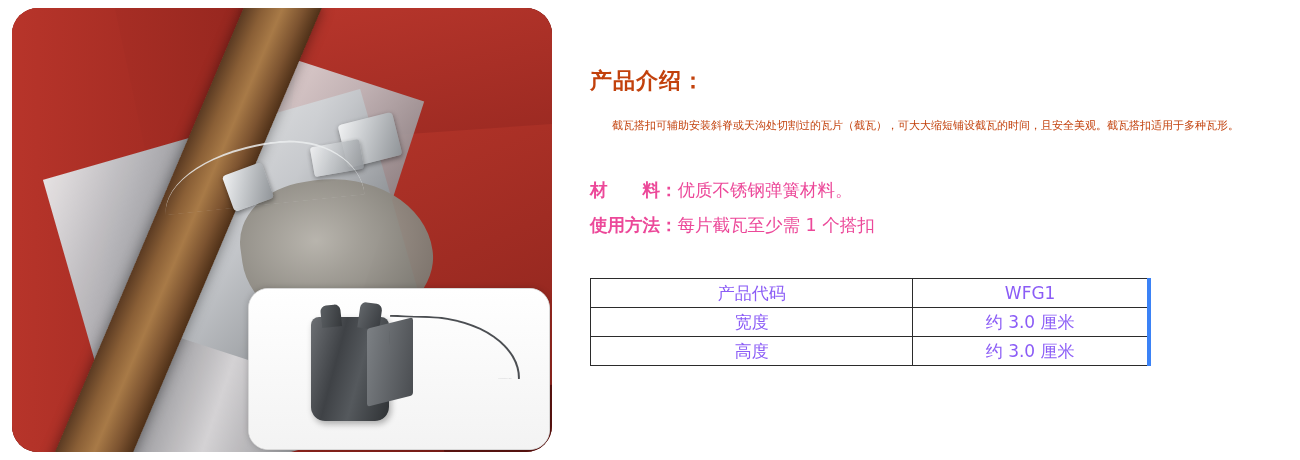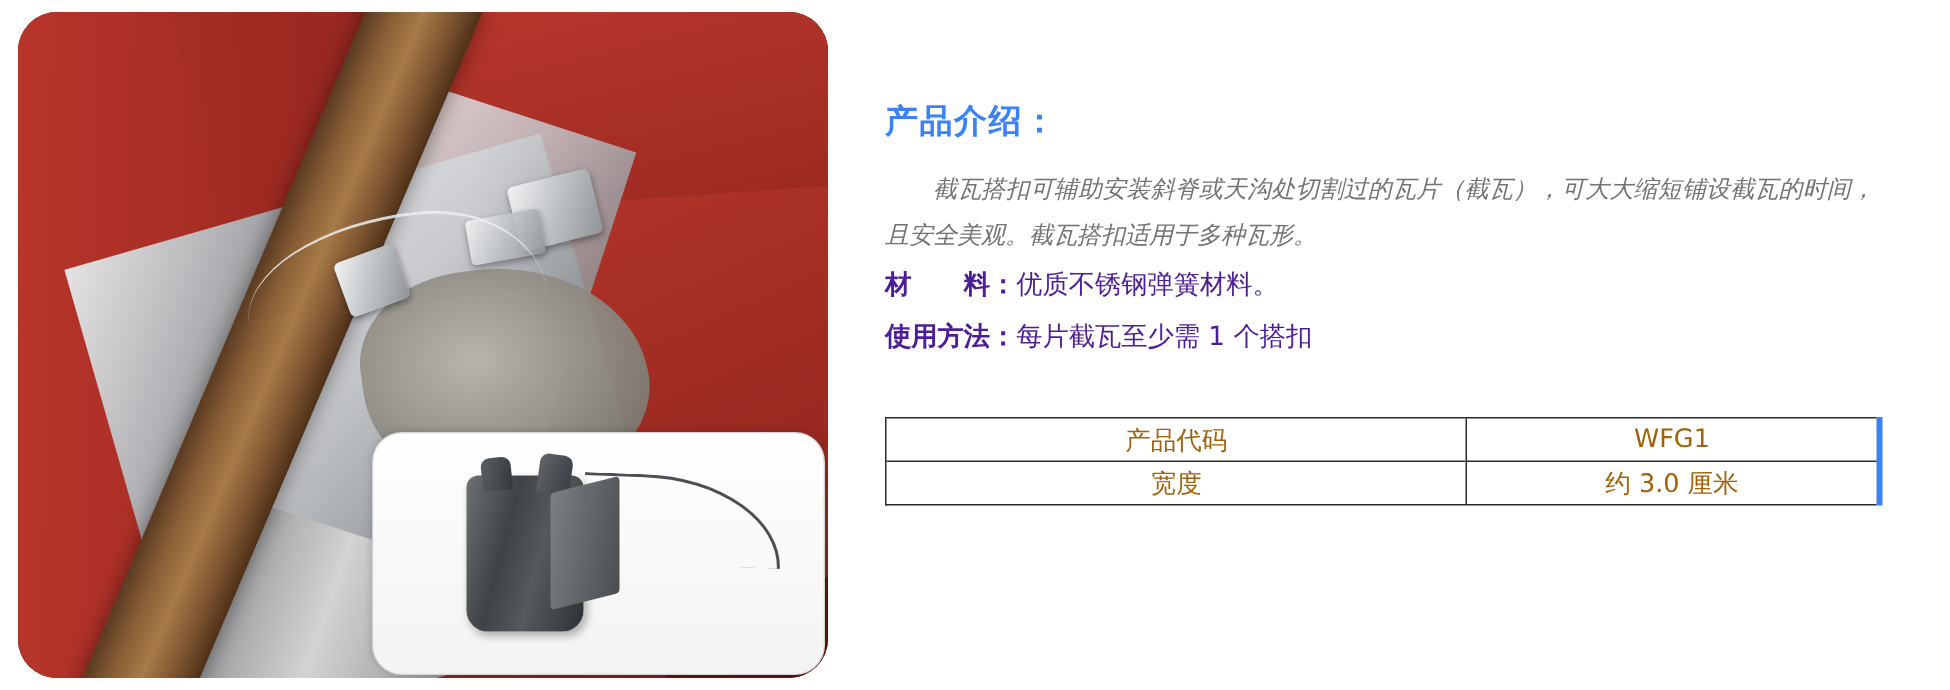--- a/index.html
+++ b/index.html
@@ -209,64 +209,63 @@
     vertical-align: super;
     color: #1a1a1a;
     font-weight: bold;
   }
   .section-head {
     position: absolute;
     left: 0;
     top: 66px;
     font-size: 22px;
     font-weight: bold;
-    color: #3b82f6;
+    color: #c2410c;
     letter-spacing: 1px;
   }
   .para {
     position: absolute;
     left: 0;
     top: 110px;
     width: 660px;
-    font-size: 16px;
+    font-size: 11px;
     line-height: 31px;
-    color: #737373;
+    color: #c2410c;
     text-indent: 2em;
     text-align: justify;
-    font-style: italic;
   }
   .spec-row {
     position: absolute;
     left: 0;
     width: 660px;
     font-size: 17.5px;
     line-height: 28px;
-    color: #4c1d95;
+    color: #ec4899;
     white-space: nowrap;
   }
   .spec-row.r1 { top: 176px; }
   .spec-row.r2 { top: 211px; }
   .spec-label {
     font-weight: bold;
     display: inline-block;
   }
   .spec-label.wide {
     letter-spacing: 0;
   }
   .spec-value { font-weight: normal; }
 
   
   .spec-table {
     position: absolute;
     left: 0;
     top: 278px;
-    width: 665px;
+    width: 561px;
     border-collapse: collapse;
     font-size: 17px;
-    color: #a16207;
+    color: #8b5cf6;
   }
   .spec-table td {
     border-top: 1px solid #2b2b2b;
     border-bottom: 1px solid #2b2b2b;
     height: 28px;
     padding: 0;
     text-align: center;
     vertical-align: middle;
   }
   .spec-table tr td:first-child {
@@ -326,17 +325,21 @@
     <table class="spec-table">
       <tbody>
         <tr>
           <td>产品代码</td>
           <td>WFG1</td>
         </tr>
         <tr>
           <td>宽度</td>
           <td>约 3.0 厘米</td>
         </tr>
+        <tr>
+          <td>高度</td>
+          <td>约 3.0 厘米</td>
+        </tr>
       </tbody>
     </table>
 
   </div>
 </div>
 
 </body></html>

